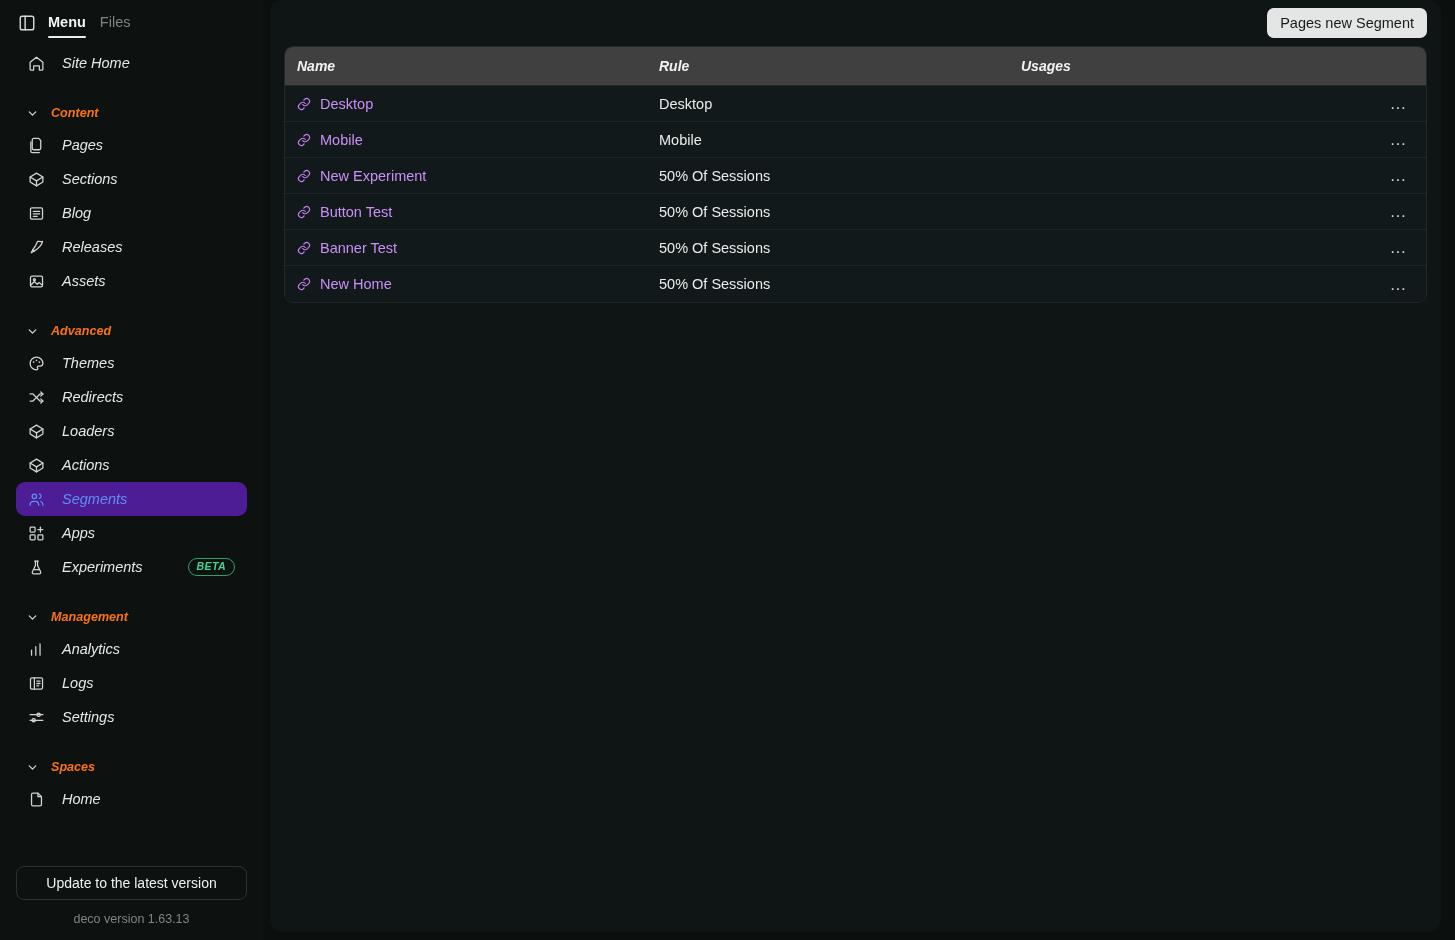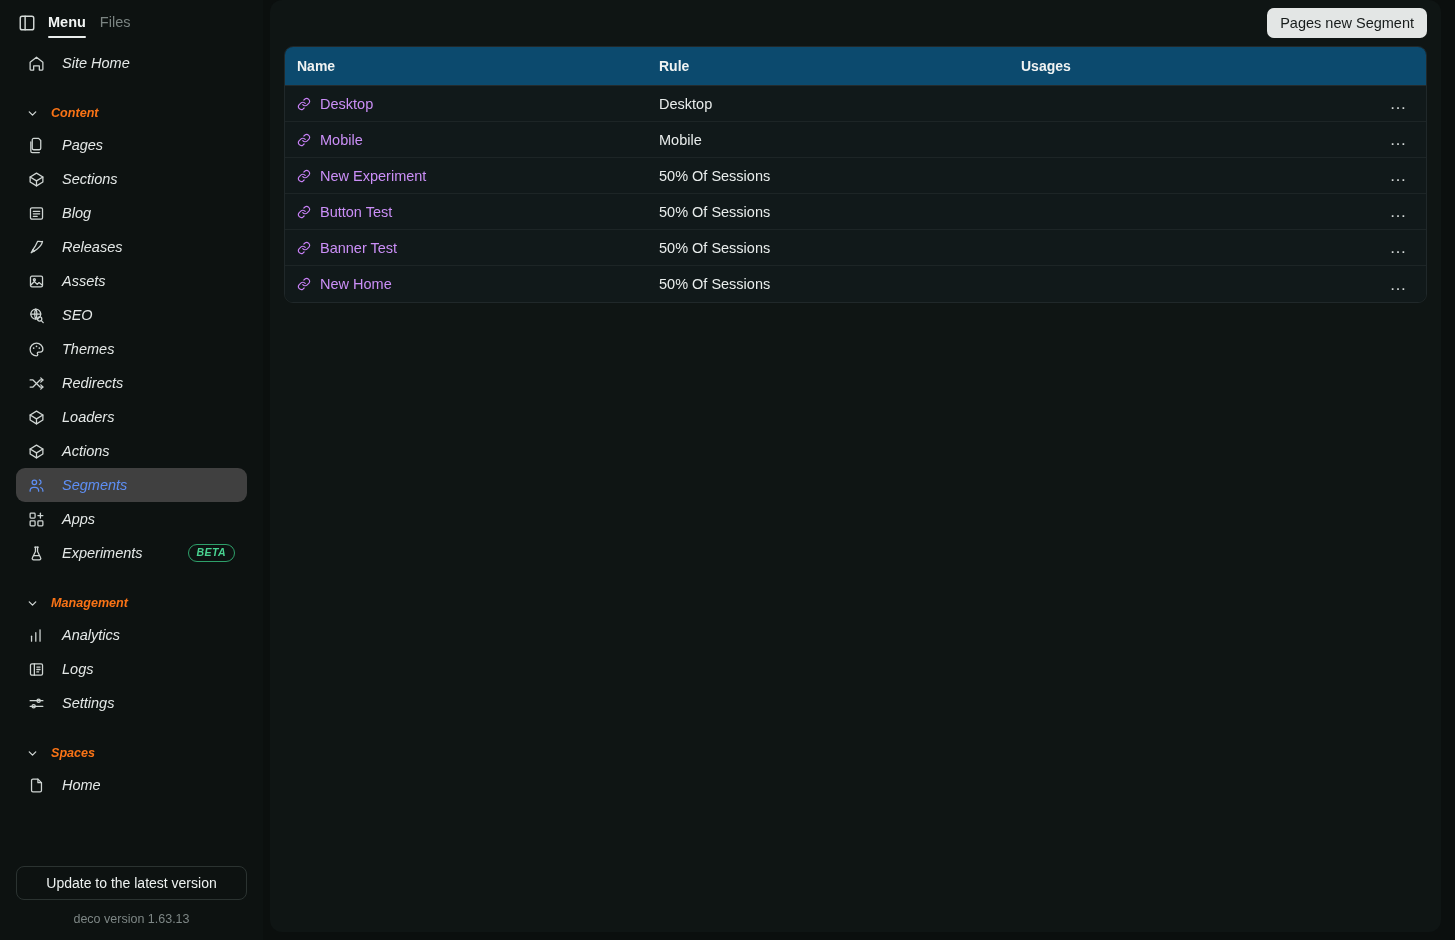--- a/index.html
+++ b/index.html
@@ -63,21 +63,21 @@
     height: 34px;
     padding: 0 12px;
     border-radius: 9px;
     color: #e4e8e7;
     font-size: 14.5px;
     cursor: pointer;
     margin-bottom: 0px;
     position: relative;
   }
   .nav-item .ic { width: 17px; height: 17px; flex: 0 0 17px; color: #cfd5d3; display: block; }
-  .nav-item.active { background: #404040; color: #5e8ff5; }
+  .nav-item.active { background: #4c1d95; color: #5e8ff5; }
   .nav-item.active .ic { color: #5e8ff5; }
   .nav-label { white-space: nowrap; }
 
   .group-head {
     display: flex;
     align-items: center;
     gap: 12px;
     padding: 0 10px;
     height: 30px;
     margin-top: 18px;
@@ -154,27 +154,28 @@
   table.seg-table {
     width: 100%;
     border-collapse: separate;
     border-spacing: 0;
     border: 1px solid #20282a;
     border-radius: 9px;
     overflow: hidden;
     table-layout: fixed;
   }
   table.seg-table th {
-    background: #0c4a6e;
+    background: #404040;
     color: #f0f3f2;
     font-size: 14px;
     font-weight: 700;
     text-align: left;
     padding: 11px 12px;
     border-bottom: 1px solid #232b2d;
+    font-style: italic;
   }
   table.seg-table td {
     padding: 0 12px;
     height: 36px;
     font-size: 14.5px;
     color: #e9edec;
     border-bottom: 1px solid #1d2526;
     background: #11191a;
     vertical-align: middle;
   }
@@ -286,32 +287,29 @@
       <span class="ic">
         <svg viewBox="0 0 24 24" fill="none" stroke="currentColor" stroke-width="1.8" stroke-linecap="round" stroke-linejoin="round" width="17" height="17">
           <rect x="3.5" y="4.5" width="17" height="15" rx="2"></rect>
             <circle cx="9" cy="9.5" r="1.4"></circle>
             <path d="M4 17l5-5 4 4 2.5-2.5L20 17"></path>
         </svg>
       </span>
       <span class="nav-label">Assets</span>
     </div>
 
-
-    <div class="nav-item">
-      <span class="ic">
-        <svg viewBox="0 0 24 24" fill="none" stroke="currentColor" stroke-width="1.8" stroke-linecap="round" stroke-linejoin="round" width="17" height="17">
-          <circle cx="11" cy="10" r="7"></circle>
-            <path d="M4 10h14M11 3c2 2.5 2 11 0 14M11 3c-2 2.5-2 11 0 14"></path>
-            <circle cx="16.5" cy="17" r="3"></circle>
-            <line x1="18.8" y1="19.3" x2="21.5" y2="22"></line>
-        </svg>
-      </span>
-      <span class="nav-label">SEO</span>
-    </div>
+    <div class="group-head">
+      <span class="chev">
+        <svg viewBox="0 0 24 24" fill="none" stroke="currentColor" stroke-width="2.4" stroke-linecap="round" stroke-linejoin="round" width="13" height="13">
+            <polyline points="6 9 12 15 18 9"></polyline>
+          </svg>
+      </span>
+      <span>Advanced</span>
+    </div>
+
     <div class="nav-item">
       <span class="ic">
         <svg viewBox="0 0 24 24" fill="none" stroke="currentColor" stroke-width="1.8" stroke-linecap="round" stroke-linejoin="round" width="17" height="17">
           <path d="M12 3a9 9 0 1 0 0 18c1.2 0 1.8-.8 1.8-1.6 0-.9-.7-1.3-.7-2.2 0-.8.7-1.5 1.6-1.5H17a4 4 0 0 0 4-4c0-4.5-4-8.7-9-8.7z"></path>
             <circle cx="8" cy="10" r="1.2" fill="currentColor" stroke="none"></circle>
             <circle cx="12" cy="7.5" r="1.2" fill="currentColor" stroke="none"></circle>
             <circle cx="16" cy="10" r="1.2" fill="currentColor" stroke="none"></circle>
         </svg>
       </span>
       <span class="nav-label">Themes</span>

